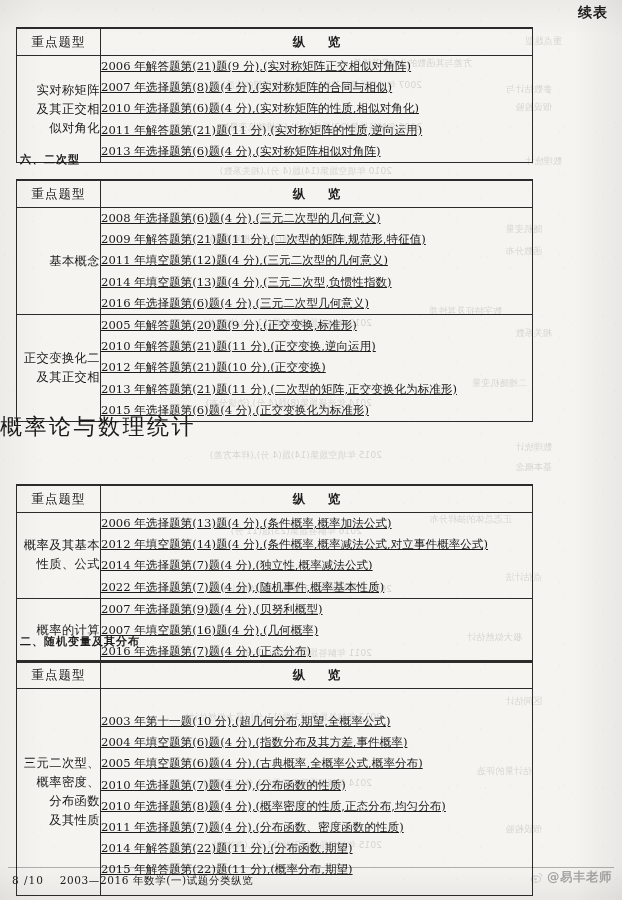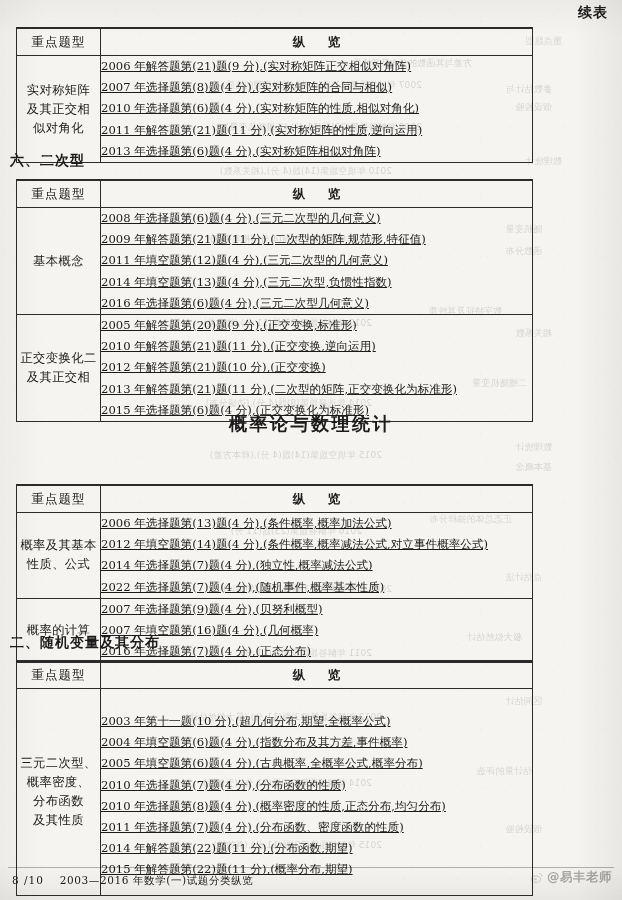--- a/index.html
+++ b/index.html
@@ -46,26 +46,25 @@
   }
   .bleed div{position:absolute;white-space:nowrap;}
 
   
   .cont-label{
     position:absolute;right:14px;top:4px;
     font-size:14px;font-weight:700;letter-spacing:1px;
   }
   .doc-title{
     position:absolute;left:0;right:0;top:412px;
-    text-align:center;
-    font-size:18px;font-weight:700;letter-spacing:2.5px;
+    font-size:22px;font-weight:400;letter-spacing:2.5px;
   }
   .section-head{
-    position:absolute;left:10px;
-    font-size:14px;font-weight:700;letter-spacing:1px;
+    position:absolute;left:20px;
+    font-size:11px;font-weight:700;letter-spacing:1px;
   }
   .footer{
     position:absolute;left:12px;bottom:12px;
     font-size:10.5px;letter-spacing:.6px;
     font-family:"DejaVu Serif","Liberation Serif",serif;
   }
   .footer .pg{letter-spacing:1px;}
   .foot-rule{
     position:absolute;left:8px;right:8px;bottom:32px;
     border-top:1px solid rgba(0,0,0,.28);
@@ -100,21 +99,21 @@
   .thead td{
     height:26px;
     text-align:center;
     font-size:12.5px;
     font-weight:700;
     letter-spacing:1px;
     border-bottom-width:2px;
   }
   .thead td.zl{letter-spacing:9px;text-indent:9px;font-weight:700;}
   .rowlab{
-    text-align:center;
+    text-align:right;
     font-size:12.3px;
     font-weight:700;
     line-height:19px;
     letter-spacing:.4px;
     padding:4px 2px;
     margin-left:37px;
   }
   .rowlab span{display:block;}
   .entries{
     padding:5px 0 5px 10px;

